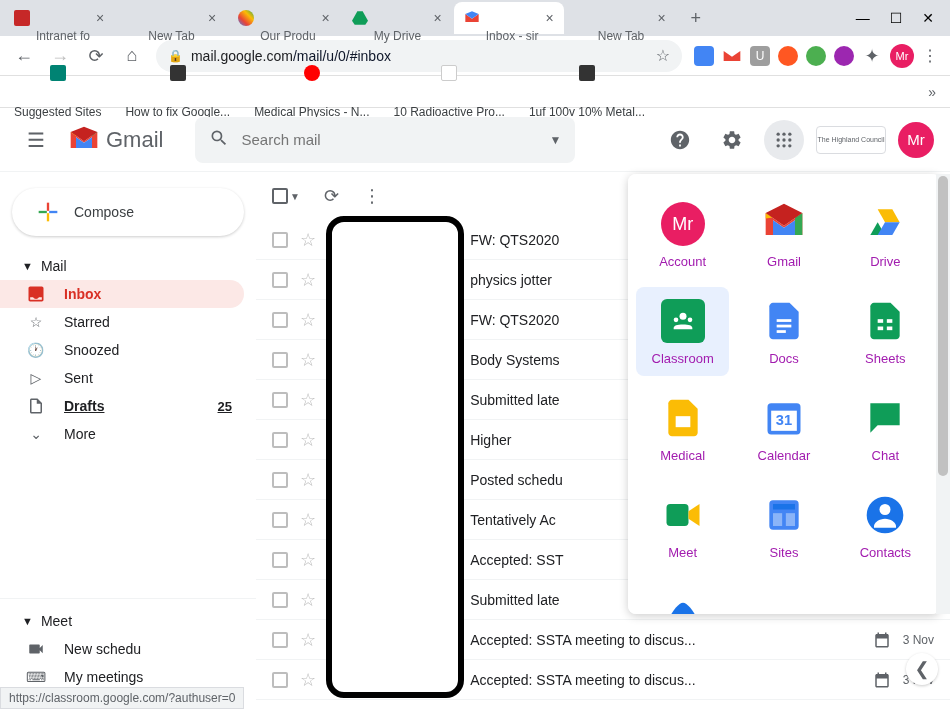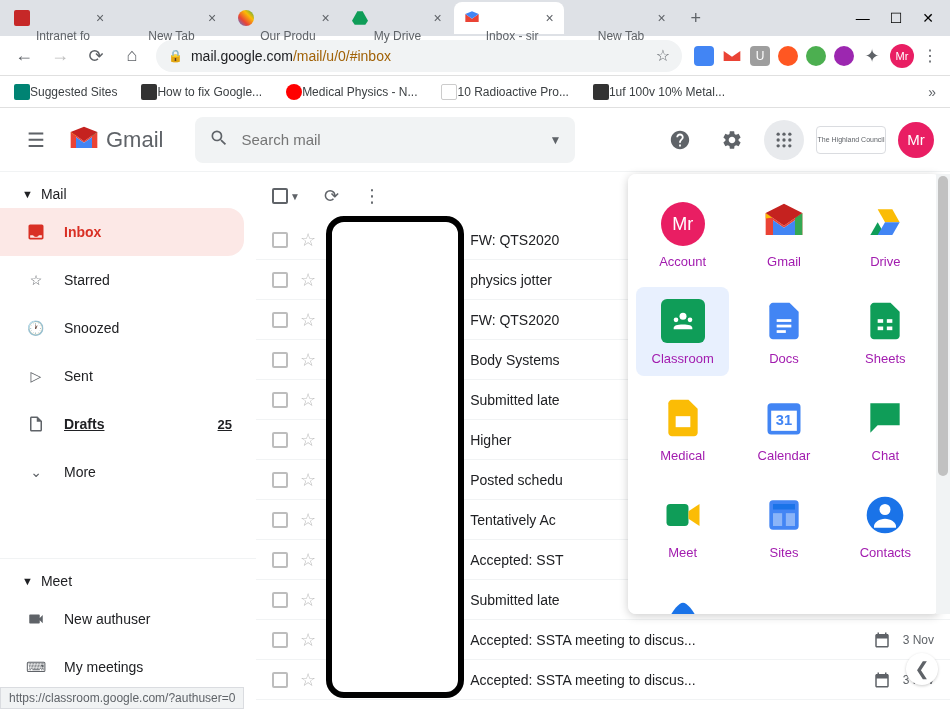--- a/index.html
+++ b/index.html
@@ -15,29 +15,29 @@
 .tab-close { font-size: 14px; color: #5f6368; cursor: pointer; }
 .new-tab-btn { width: 28px; height: 28px; display: flex; align-items: center; justify-content: center; font-size: 18px; color: #5f6368; border-radius: 50%; margin-left: 4px; }
 .window-controls { margin-left: auto; display: flex; gap: 20px; padding-right: 12px; font-size: 14px; }
 
 .toolbar { display: flex; align-items: center; height: 40px; background: #fff; padding: 0 8px; gap: 4px; border-bottom: 1px solid #e0e0e0; }
 .nav-btn { width: 32px; height: 32px; display: flex; align-items: center; justify-content: center; color: #5f6368; font-size: 18px; border-radius: 50%; }
 .nav-btn.disabled { color: #bdbdbd; }
 .address-bar { flex: 1; display: flex; align-items: center; height: 32px; background: #f1f3f4; border-radius: 16px; padding: 0 12px; gap: 8px; margin: 0 4px; }
 .lock-icon { font-size: 12px; color: #5f6368; }
 .url-text { font-size: 14px; color: #202124; }
-.url-path { color: #a16207; }
+.url-path { color: #0f172a; }
 .star-icon { margin-left: auto; font-size: 16px; color: #5f6368; }
 .ext-icons { display: flex; gap: 8px; align-items: center; padding: 0 4px; }
 .ext-icon { width: 20px; height: 20px; border-radius: 4px; }
 .avatar-small { width: 24px; height: 24px; border-radius: 50%; background: #e91e63; color: #fff; display: flex; align-items: center; justify-content: center; font-size: 11px; font-weight: 500; }
 .menu-dots { width: 24px; display: flex; align-items: center; justify-content: center; color: #5f6368; }
 
 .bookmarks-bar { display: flex; align-items: center; height: 32px; background: #fff; padding: 0 8px; gap: 12px; border-bottom: 1px solid #e0e0e0; }
-.bookmark { display: flex; align-items: center; gap: 0; font-size: 12px; color: #3c4043; padding: 4px 6px; white-space: nowrap; }
+.bookmark { display: flex; align-items: center; gap: 24px; font-size: 12px; color: #3c4043; padding: 4px 6px; white-space: nowrap; flex-direction: column; }
 .bookmark-icon { width: 16px; height: 16px; border-radius: 2px; }
 .bookmarks-overflow { margin-left: auto; font-size: 14px; color: #5f6368; padding: 0 6px; }
 
 
 .gmail-app { display: flex; flex-direction: column; height: calc(709px - 108px); }
 .gmail-header { display: flex; align-items: center; height: 64px; padding: 0 16px; gap: 12px; border-bottom: 1px solid #f1f3f4; }
 .hamburger { width: 40px; height: 40px; display: flex; align-items: center; justify-content: center; color: #5f6368; font-size: 20px; }
 .gmail-logo { display: flex; align-items: center; gap: 6px; }
 .gmail-logo-icon { width: 32px; height: 32px; }
 .gmail-logo-text { font-size: 22px; color: #5f6368; font-weight: 400; }
@@ -49,21 +49,21 @@
 .header-icon-btn { width: 40px; height: 40px; display: flex; align-items: center; justify-content: center; color: #5f6368; font-size: 20px; border-radius: 50%; }
 .header-icon-btn.active { background: #e8eaed; }
 .council-badge { width: 70px; height: 28px; border: 1px solid #dadce0; border-radius: 4px; display: flex; align-items: center; justify-content: center; font-size: 7px; color: #5f6368; }
 .avatar-large { width: 36px; height: 36px; border-radius: 50%; background: #e91e63; color: #fff; display: flex; align-items: center; justify-content: center; font-size: 15px; font-weight: 500; }
 
 .gmail-body { display: flex; flex: 1; overflow: hidden; }
 .sidebar { width: 256px; padding: 8px 0; overflow-y: auto; }
 .compose-btn { display: flex; align-items: center; gap: 12px; height: 48px; padding: 0 22px; margin: 8px 12px 16px; border-radius: 24px; box-shadow: 0 1px 3px rgba(0,0,0,0.2); font-size: 14px; color: #3c4043; background: #fff; }
 .sidebar-section { margin-bottom: 8px; }
 .sidebar-header { display: flex; align-items: center; gap: 8px; padding: 6px 22px; font-size: 14px; font-weight: 500; color: #202124; }
-.nav-item { display: flex; align-items: center; gap: 18px; height: 48px; padding: 0 12px 0 26px; font-size: 14px; color: #202124; border-radius: 0 16px 16px 0; margin-right: 12px; }
+.nav-item { display: flex; align-items: center; gap: 18px; height: 28px; padding: 0 12px 0 26px; font-size: 14px; color: #202124; border-radius: 0 16px 16px 0; margin-right: 12px; }
 .nav-item.active { background: #fce8e6; color: #d93025; font-weight: 700; }
 .nav-item.active .nav-icon { color: #d93025; }
 .nav-item.bold { font-weight: 700; text-decoration: underline; }
 .nav-icon { width: 20px; color: #5f6368; display: flex; align-items: center; justify-content: center; }
 .nav-label { flex: 1; }
 .nav-count { font-size: 13px; }
 
 .main-content { flex: 1; display: flex; flex-direction: column; position: relative; }
 .mail-toolbar { display: flex; align-items: center; height: 48px; padding: 0 16px; gap: 24px; }
 .checkbox-dropdown { display: flex; align-items: center; gap: 2px; }
@@ -239,20 +239,29 @@
             <circle cx="19" cy="19" r="2" fill="#5f6368"></circle>
           </svg>
         </div>
       <div class="council-badge">The Highland Council</div>
       <div class="avatar-large">Mr</div>
     </div>
   </div>
 
   <div class="gmail-body">
     <div class="sidebar">
+      <div class="compose-btn">
+        <svg width="28" height="28" viewBox="0 0 24 24">
+            <path fill="#ea4335" d="M11 4h2v7h-2z"></path>
+            <path fill="#fbbc05" d="M11 13h2v7h-2z"></path>
+            <path fill="#34a853" d="M4 11h7v2H4z"></path>
+            <path fill="#4285f4" d="M13 11h7v2h-7z"></path>
+          </svg>
+        <span>Compose</span>
+      </div>
       <div class="sidebar-section">
         <div class="sidebar-header">
             <span style="font-size:11px">▼</span>
             <span>Mail</span>
           </div>
         <div class="nav-item active">
             <span class="nav-icon">
               <svg width="20" height="20" viewBox="0 0 24 24">
                 <path fill="currentColor" d="M19 3H5c-1.1 0-2 .9-2 2v14c0 1.1.9 2 2 2h14c1.1 0 2-.9 2-2V5c0-1.1-.9-2-2-2zm0 16H5v-3h3.56c.69 1.19 1.97 2 3.45 2s2.75-.81 3.45-2H19v3z"></path>
               </svg>
@@ -289,21 +298,21 @@
         <div class="sidebar-header">
             <span style="font-size:11px">▼</span>
             <span>Meet</span>
           </div>
         <div class="nav-item">
             <span class="nav-icon">
               <svg width="18" height="18" viewBox="0 0 24 24">
                 <path fill="#5f6368" d="M17 10.5V7c0-.55-.45-1-1-1H4c-.55 0-1 .45-1 1v10c0 .55.45 1 1 1h12c.55 0 1-.45 1-1v-3.5l4 4v-11l-4 4z"></path>
               </svg>
             </span>
-            <span class="nav-label">New authuser</span>
+            <span class="nav-label">New schedu</span>
           </div>
         <div class="nav-item">
             <span class="nav-icon">⌨</span>
             <span class="nav-label">My meetings</span>
           </div>
       </div>
     </div>
 
     <div class="main-content">
       <div class="mail-toolbar">

